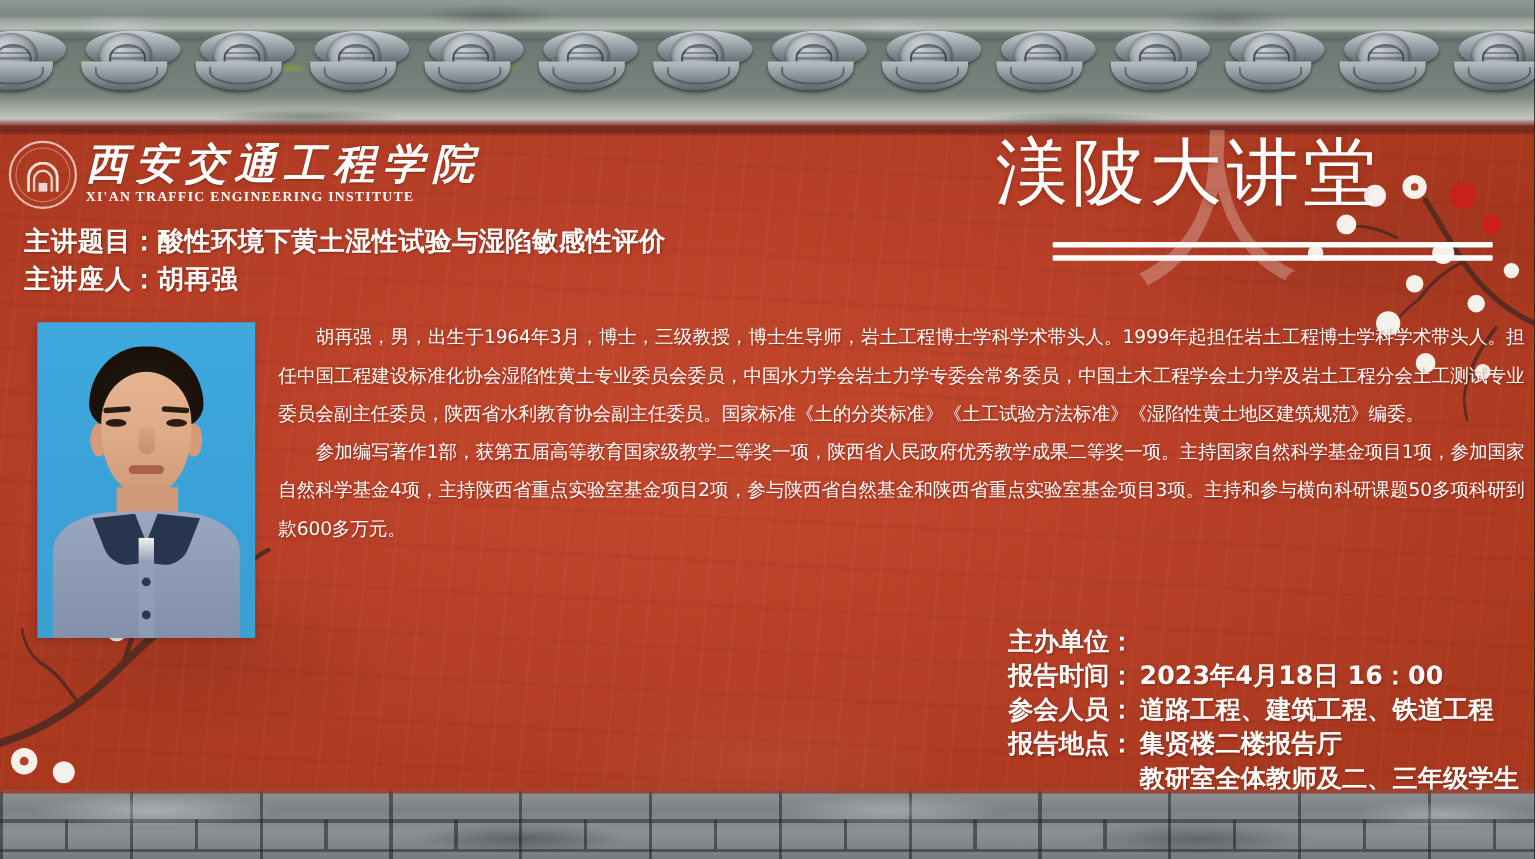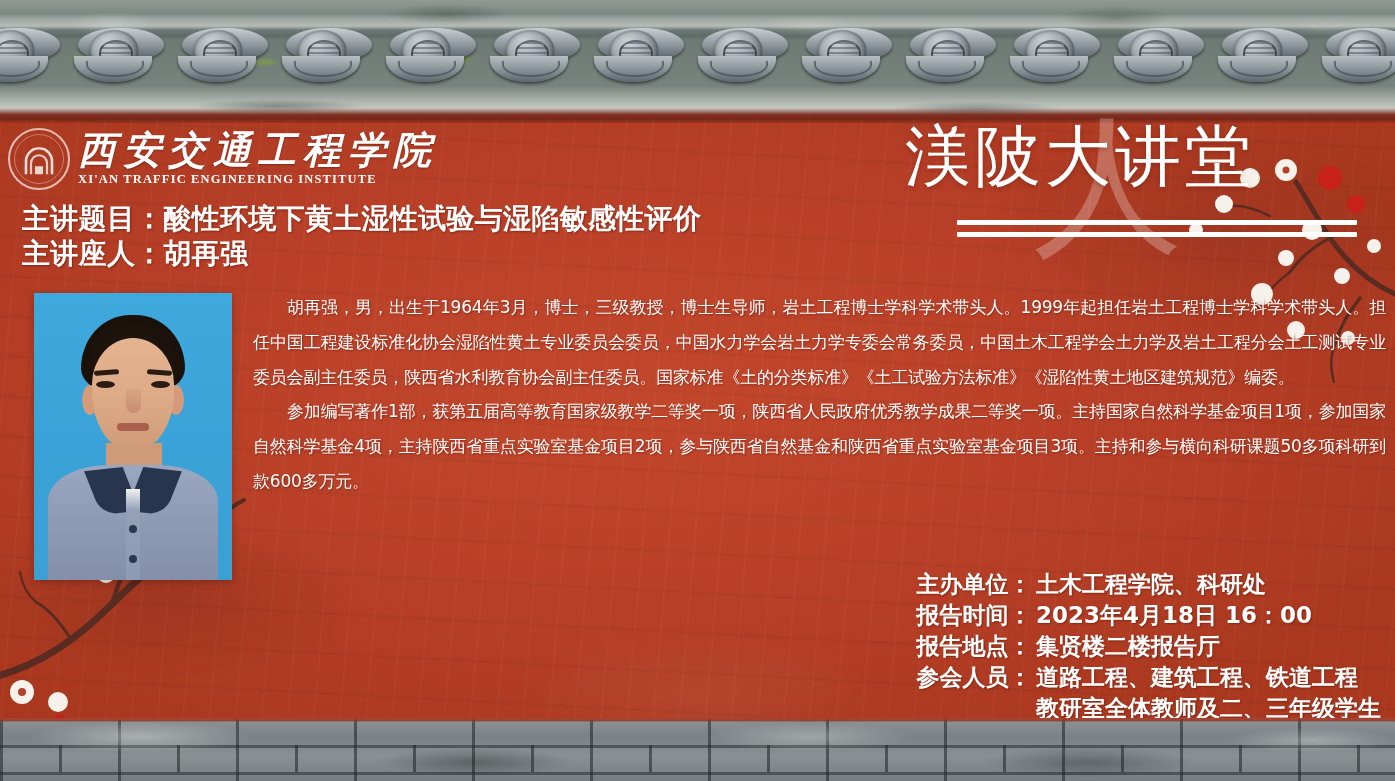--- a/index.html
+++ b/index.html
@@ -208,22 +208,22 @@
     font-weight: 400;
     text-shadow: 0 2px 5px rgba(90,20,10,.35);
   }
   .hall-rules { position: absolute; left: 52px; top: 98px; width: 400px; }
   .hall-rules div { height: 5px; background: #fff; margin-bottom: 7px; border-radius: 1px; }
 
   
   .heading-block { position: absolute; left: 22px; top: 203px; }
   .heading-line {
     color: #fff; font-weight: 700;
-    font-size: 28px; line-height: 35px; white-space: nowrap;
-    font-family: Liberation Mono, monospace;
+    font-size: 24px; line-height: 35px; white-space: nowrap;
+    font-family: Liberation Serif, serif;
     text-shadow: 1px 1px 2px rgba(90,20,10,.55);
     letter-spacing: .3px;
   }
 
   
   .portrait {
     position: absolute; left: 34px; top: 293px;
     width: 198px; height: 287px;
     background: linear-gradient(180deg, #3fa8dc 0%, #3aa2d8 55%, #3c9fd4 100%);
     overflow: hidden;
@@ -497,33 +497,32 @@
     </div>
 
     <div class="bio" style="top:172px;">
       <p>胡再强，男，出生于1964年3月，博士，三级教授，博士生导师，岩土工程博士学科学术带头人。1999年起担任岩土工程博士学科学术带头人。担任中国工程建设标准化协会湿陷性黄土专业委员会委员，中国水力学会岩土力学专委会常务委员，中国土木工程学会土力学及岩土工程分会土工测试专业委员会副主任委员，陕西省水利教育协会副主任委员。国家标准《土的分类标准》《土工试验方法标准》《湿陷性黄土地区建筑规范》编委。</p>
       <p>参加编写著作1部，获第五届高等教育国家级教学二等奖一项，陕西省人民政府优秀教学成果二等奖一项。主持国家自然科学基金项目1项，参加国家自然科学基金4项，主持陕西省重点实验室基金项目2项，参与陕西省自然基金和陕西省重点实验室基金项目3项。主持和参与横向科研课题50多项科研到款600多万元。</p>
     </div>
 
     <div class="event-info" style="top:451px;">
       <div class="ev-row">
         <span class="ev-label">主办单位：</span>
-        <span class="ev-val">土木工程学院、科研处</span>
       </div>
       <div class="ev-row">
         <span class="ev-label">报告时间：</span>
         <span class="ev-val">2023年4月18日   16：00</span>
       </div>
       <div class="ev-row">
+        <span class="ev-label">参会人员：</span>
+        <span class="ev-val">道路工程、建筑工程、铁道工程</span>
+      </div>
+      <div class="ev-row">
         <span class="ev-label">报告地点：</span>
         <span class="ev-val">集贤楼二楼报告厅</span>
-      </div>
-      <div class="ev-row">
-        <span class="ev-label">参会人员：</span>
-        <span class="ev-val">道路工程、建筑工程、铁道工程</span>
       </div>
       <div class="ev-cont">教研室全体教师及二、三年级学生</div>
     </div>
   </div>
 
   <div class="bricks">
     <div class="brick-shade"></div>
     <div class="brick-redline"></div>
   </div>
 

